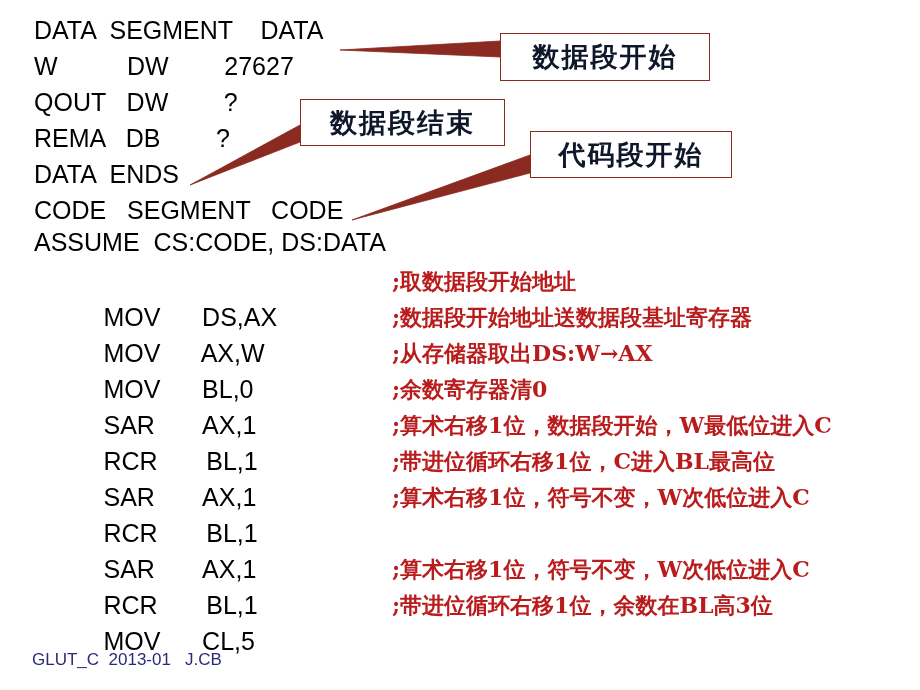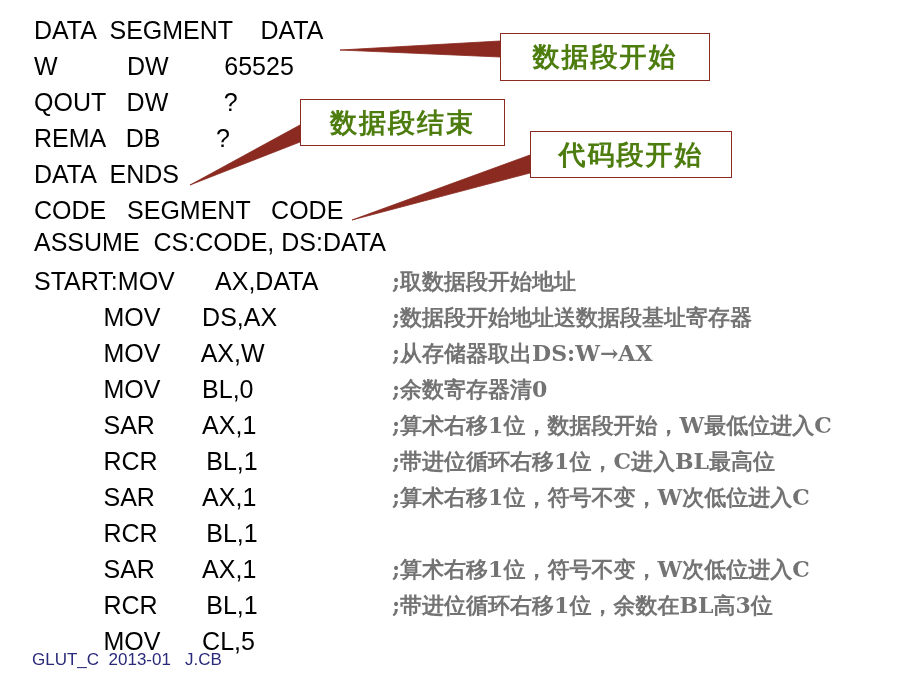--- a/index.html
+++ b/index.html
@@ -37,30 +37,30 @@
   
   .comment {
     position: absolute;
     left: 392px;
     height: 36px;
     line-height: 36px;
     white-space: pre;
     font-family: "DejaVu Serif", "Liberation Serif", serif;
     font-size: 22px;
     font-weight: bold;
-    color: #737373;
+    color: #b91c1c;
   }
 
   
   .callout {
     position: absolute;
     box-sizing: border-box;
     border: 1.5px solid #8a2a20;
     background: #ffffff;
-    color: #4d7c0f;
+    color: #0f172a;
     font-family: "DejaVu Serif", "Liberation Serif", serif;
     font-weight: bold;
     font-size: 27px;
     letter-spacing: 2px;
     display: flex;
     align-items: center;
     justify-content: center;
     z-index: 3;
   }
 
@@ -102,27 +102,26 @@
     <polygon points="340,50 500,41 500,57" fill="#8a2a20" stroke="#8a2a20" stroke-width="0.8"></polygon>
 
     <polygon points="190,185 300,125 300,142" fill="#8a2a20" stroke="#8a2a20" stroke-width="0.8"></polygon>
 
     <polygon points="352,220 530,155 530,173" fill="#8a2a20" stroke="#8a2a20" stroke-width="0.8"></polygon>
   </svg>
 
   <div class="code-layer">
 
     <div class="code-line" style="top:12px">DATA  SEGMENT    DATA</div>
-    <div class="code-line" style="top:48px">W          DW        65525</div>
+    <div class="code-line" style="top:48px">W          DW        27627</div>
     <div class="code-line" style="top:84px">QOUT   DW        ?</div>
     <div class="code-line" style="top:156px">DATA  ENDS</div>
     <div class="code-line" style="top:120px">REMA   DB        ?</div>
     <div class="code-line" style="top:192px">CODE   SEGMENT   CODE</div>
     <div class="code-line" style="top:224px">ASSUME  CS:CODE, DS:DATA</div>
-    <div class="code-line" style="top:263px">START:MOV      AX,DATA</div>
     <div class="code-line" style="top:299px">          MOV      DS,AX</div>
     <div class="code-line" style="top:335px">          MOV      AX,W</div>
     <div class="code-line" style="top:371px">          MOV      BL,0</div>
     <div class="code-line" style="top:407px">          SAR       AX,1</div>
     <div class="code-line" style="top:443px">          RCR       BL,1</div>
     <div class="code-line" style="top:479px">          SAR       AX,1</div>
     <div class="code-line" style="top:515px">          RCR       BL,1</div>
     <div class="code-line" style="top:551px">          SAR       AX,1</div>
     <div class="code-line" style="top:587px">          RCR       BL,1</div>
     <div class="code-line" style="top:623px">          MOV      CL,5</div>

